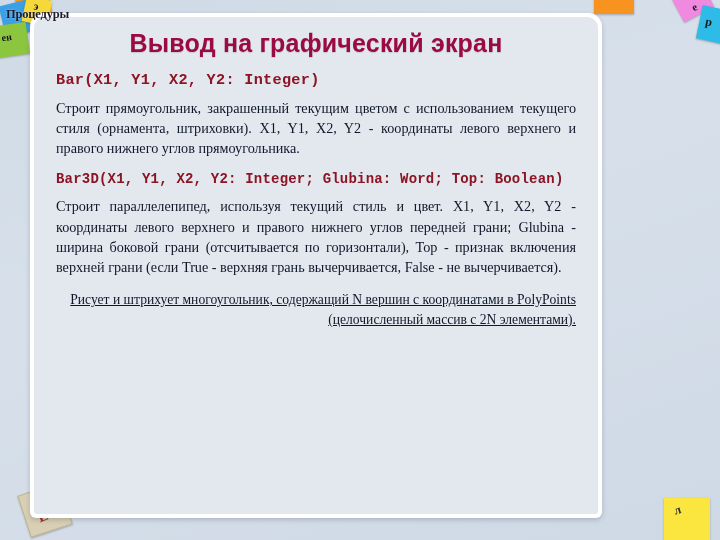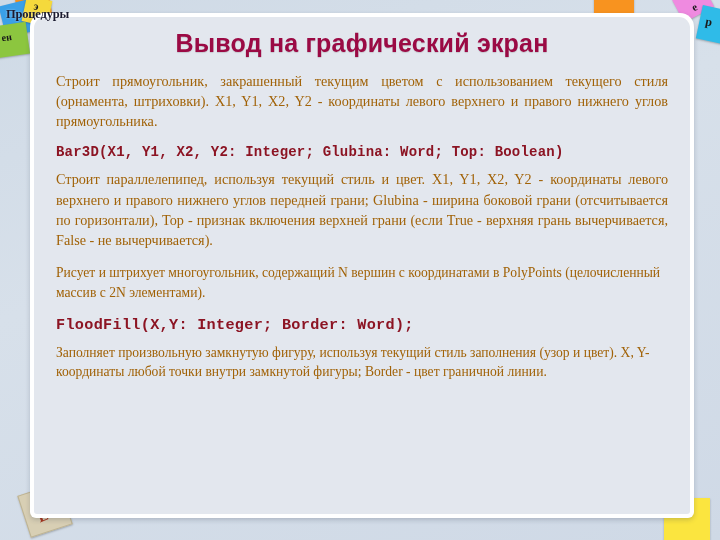--- a/index.html
+++ b/index.html
@@ -58,21 +58,21 @@
 
   
   #note-yellow-br { left: 664px; top: 498px; width: 46px; height: 44px; background: #fbe53f; transform: rotate(0deg); }
   #note-yellow-br .glyph { left: 10px; top: 6px; font-size: 12px; color: #2b2b2b; transform: rotate(-18deg); }
 
   
   #panel-frame {
     position: absolute;
     left: 30px;
     top: 13px;
-    width: 664px;
+    width: 572px;
     height: 505px;
     background: #ffffff;
     border-radius: 14px 14px 6px 6px;
     box-shadow: 0 2px 5px rgba(40,50,70,0.22);
     padding: 8px;
     box-sizing: border-box;
   }
   #panel {
     position: absolute;
     left: 4px;
@@ -128,26 +128,26 @@
     color: #8c1423;
     letter-spacing: 0.3px;
     margin: 0 0 9px 0;
     white-space: nowrap;
   }
   .sig.sig-small { font-size: 14px; letter-spacing: 0.2px; }
 
   .desc {
     font-family: "Liberation Serif", "DejaVu Serif", serif;
     font-size: 14.2px;
-    color: #a16207;
+    color: #0f172a;
     line-height: 1.42;
     margin: 0 0 13px 0;
     text-align: justify;
   }
-  .desc.left { text-align: left; }
+  .desc.left { text-align: right; text-decoration: underline; }
   .desc.s2 { font-size: 13.6px; line-height: 1.45; }
 
   .blk { margin-bottom: 0; }
 </style>
 </head>
 <body>
 
 <div id="slide">
 
   <div class="note" id="note-orange-tl"></div>
@@ -177,36 +177,33 @@
   </div>
 
   <div id="panel-frame">
     <div id="panel">
 
       <div id="content">
 
         <div class="slide-title">Вывод на графический экран</div>
 
         <div class="blk">
+          <div class="sig">Bar(X1, Y1, X2, Y2: Integer)</div>
           <div class="desc">Строит прямоугольник, закрашенный текущим цветом с использованием текущего стиля (орнамента, штриховки). X1, Y1, X2, Y2 - координаты левого верхнего и правого нижнего углов прямоугольника.</div>
         </div>
 
         <div class="blk">
           <div class="sig sig-small">Bar3D(X1, Y1, X2, Y2: Integer; Glubina: Word; Top: Boolean)</div>
           <div class="desc">Строит параллелепипед, используя текущий стиль и цвет. X1, Y1, X2, Y2 - координаты левого верхнего и правого нижнего углов передней грани; Glubina - ширина боковой грани (отсчитывается по горизонтали), Top - признак включения верхней грани (если True - верхняя грань вычерчивается, False - не вычерчивается).</div>
         </div>
 
         <div class="blk">
           <div class="desc left s2">Рисует и штрихует многоугольник, содержащий N вершин с координатами в PolyPoints (целочисленный массив с 2N элементами).</div>
         </div>
 
-        <div class="blk">
-          <div class="sig">FloodFill(X,Y: Integer; Border: Word);</div>
-          <div class="desc left s2">Заполняет произвольную замкнутую фигуру, используя текущий стиль заполнения (узор и цвет). X, Y- координаты любой точки внутри замкнутой фигуры; Border - цвет граничной линии.</div>
-        </div>
 
       </div>
     </div>
   </div>
 
   <div id="tab-label">Процедуры</div>
 
 </div>
 
 </body></html>

